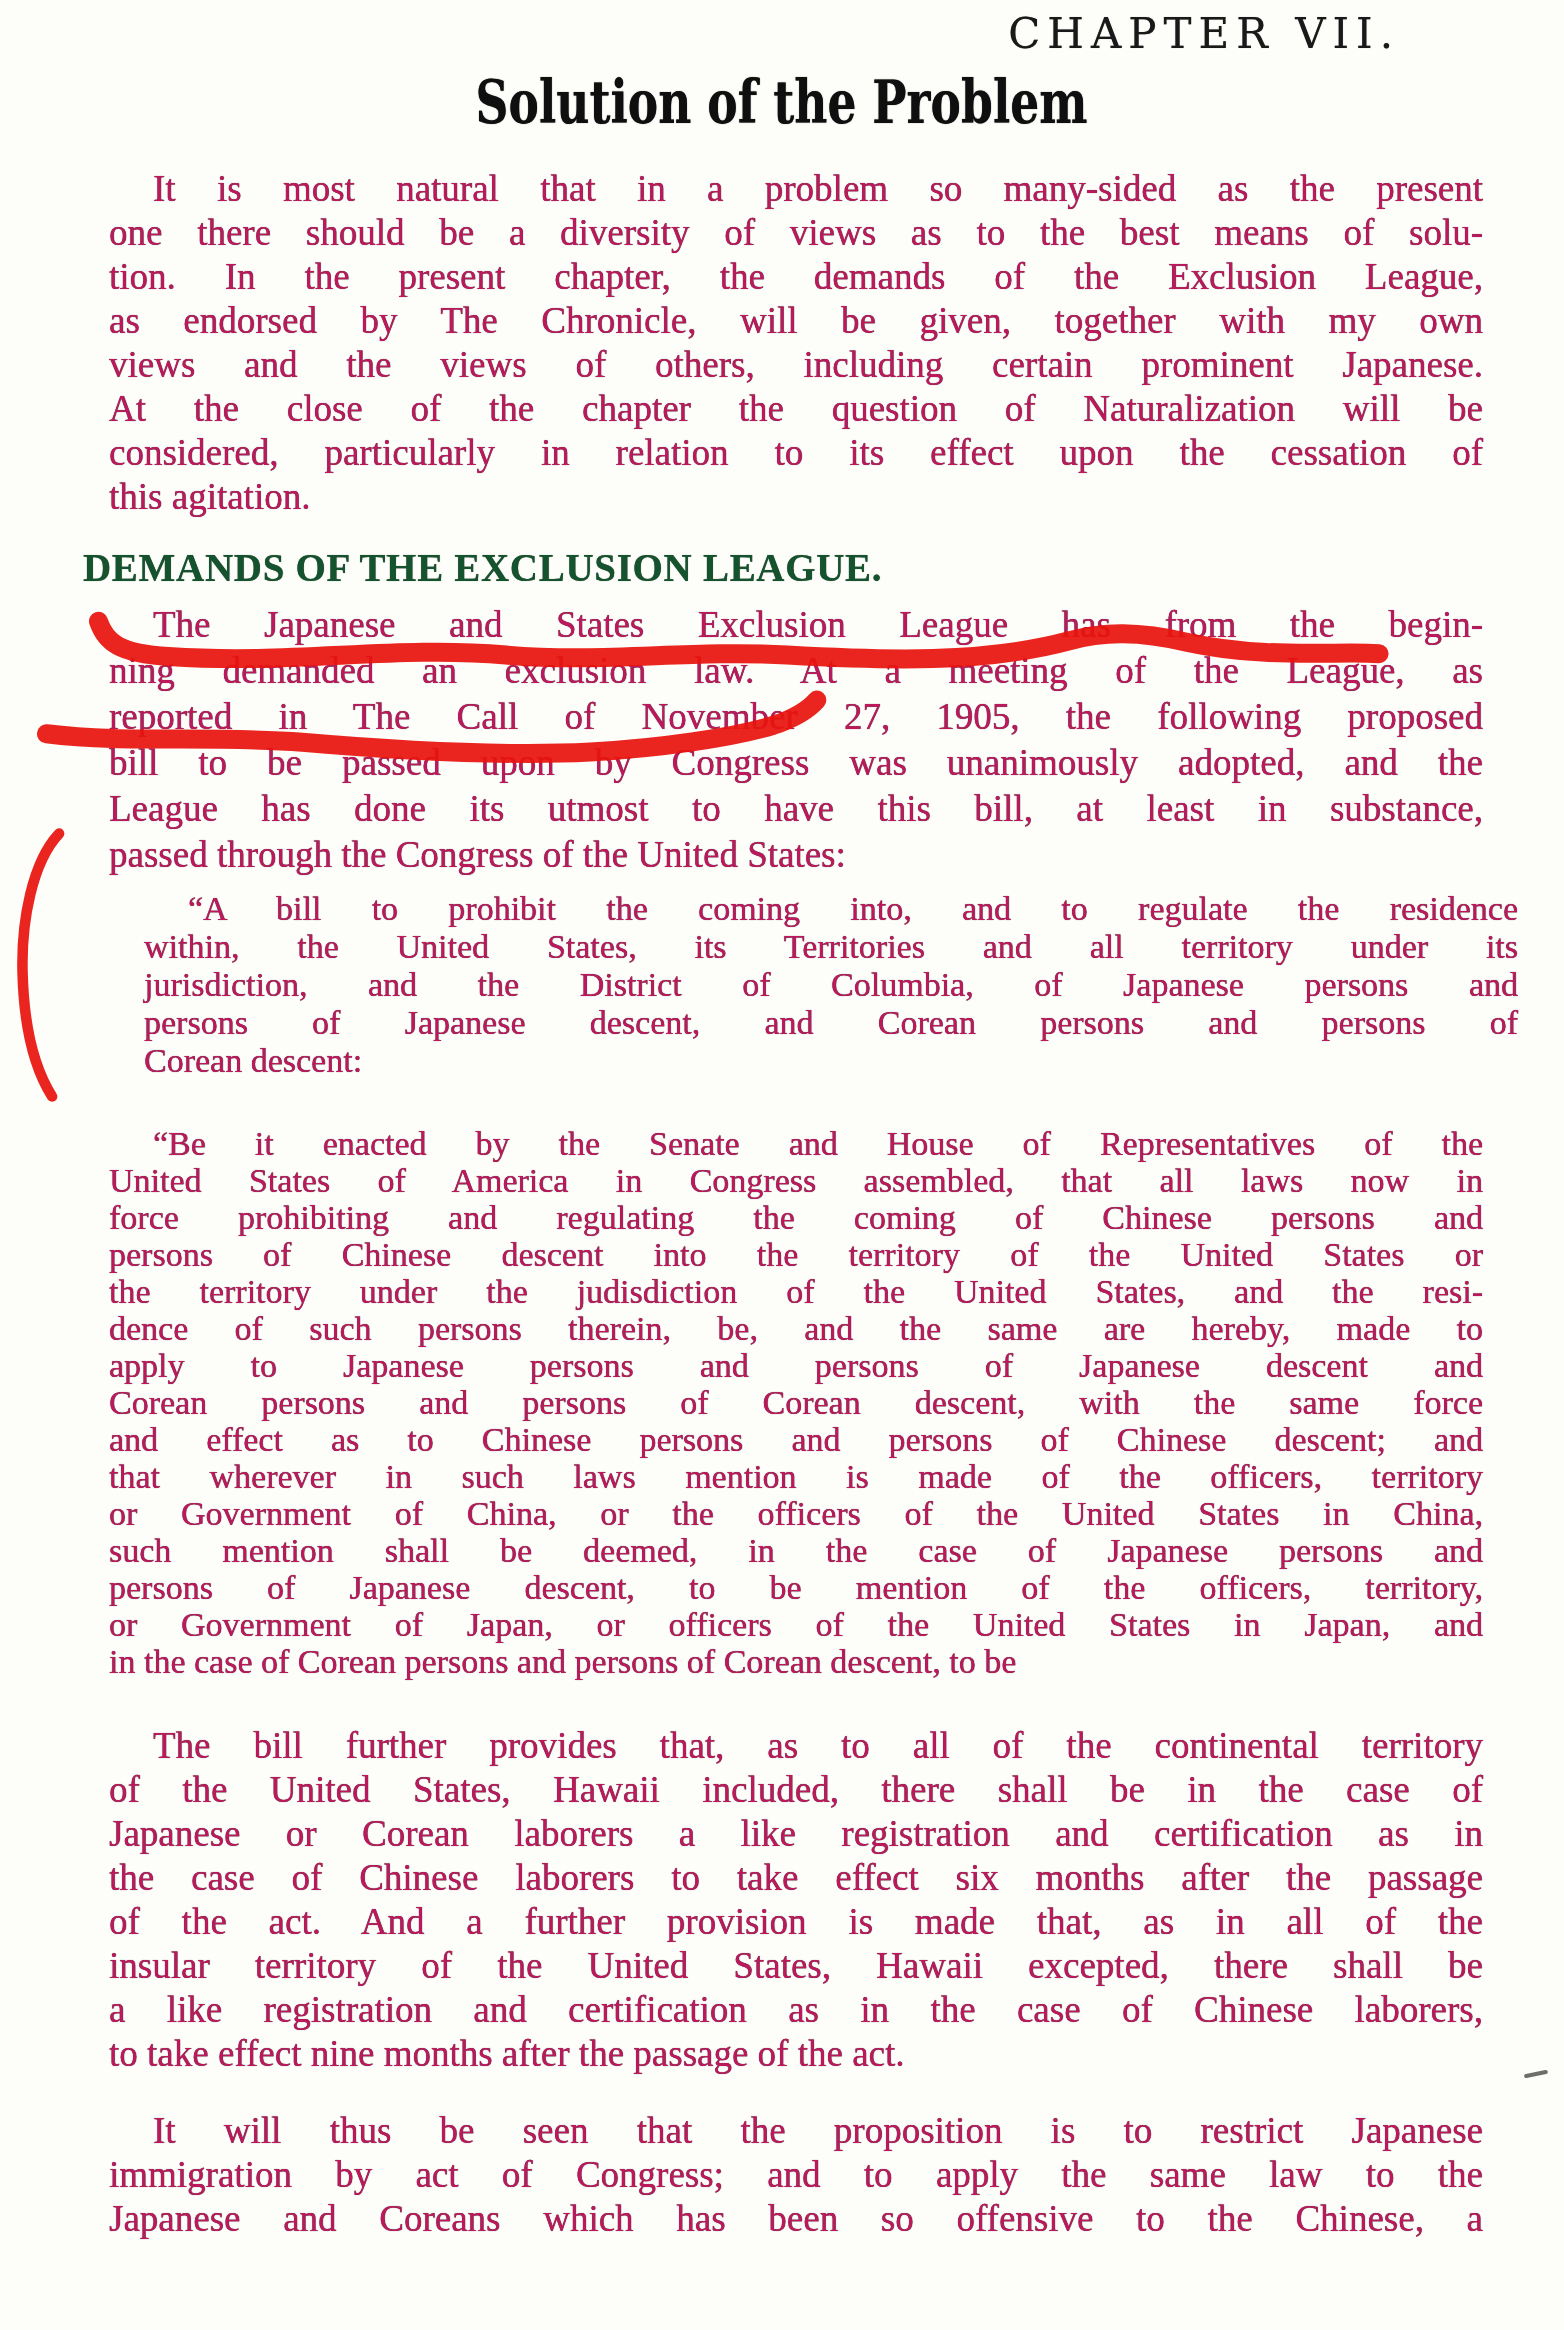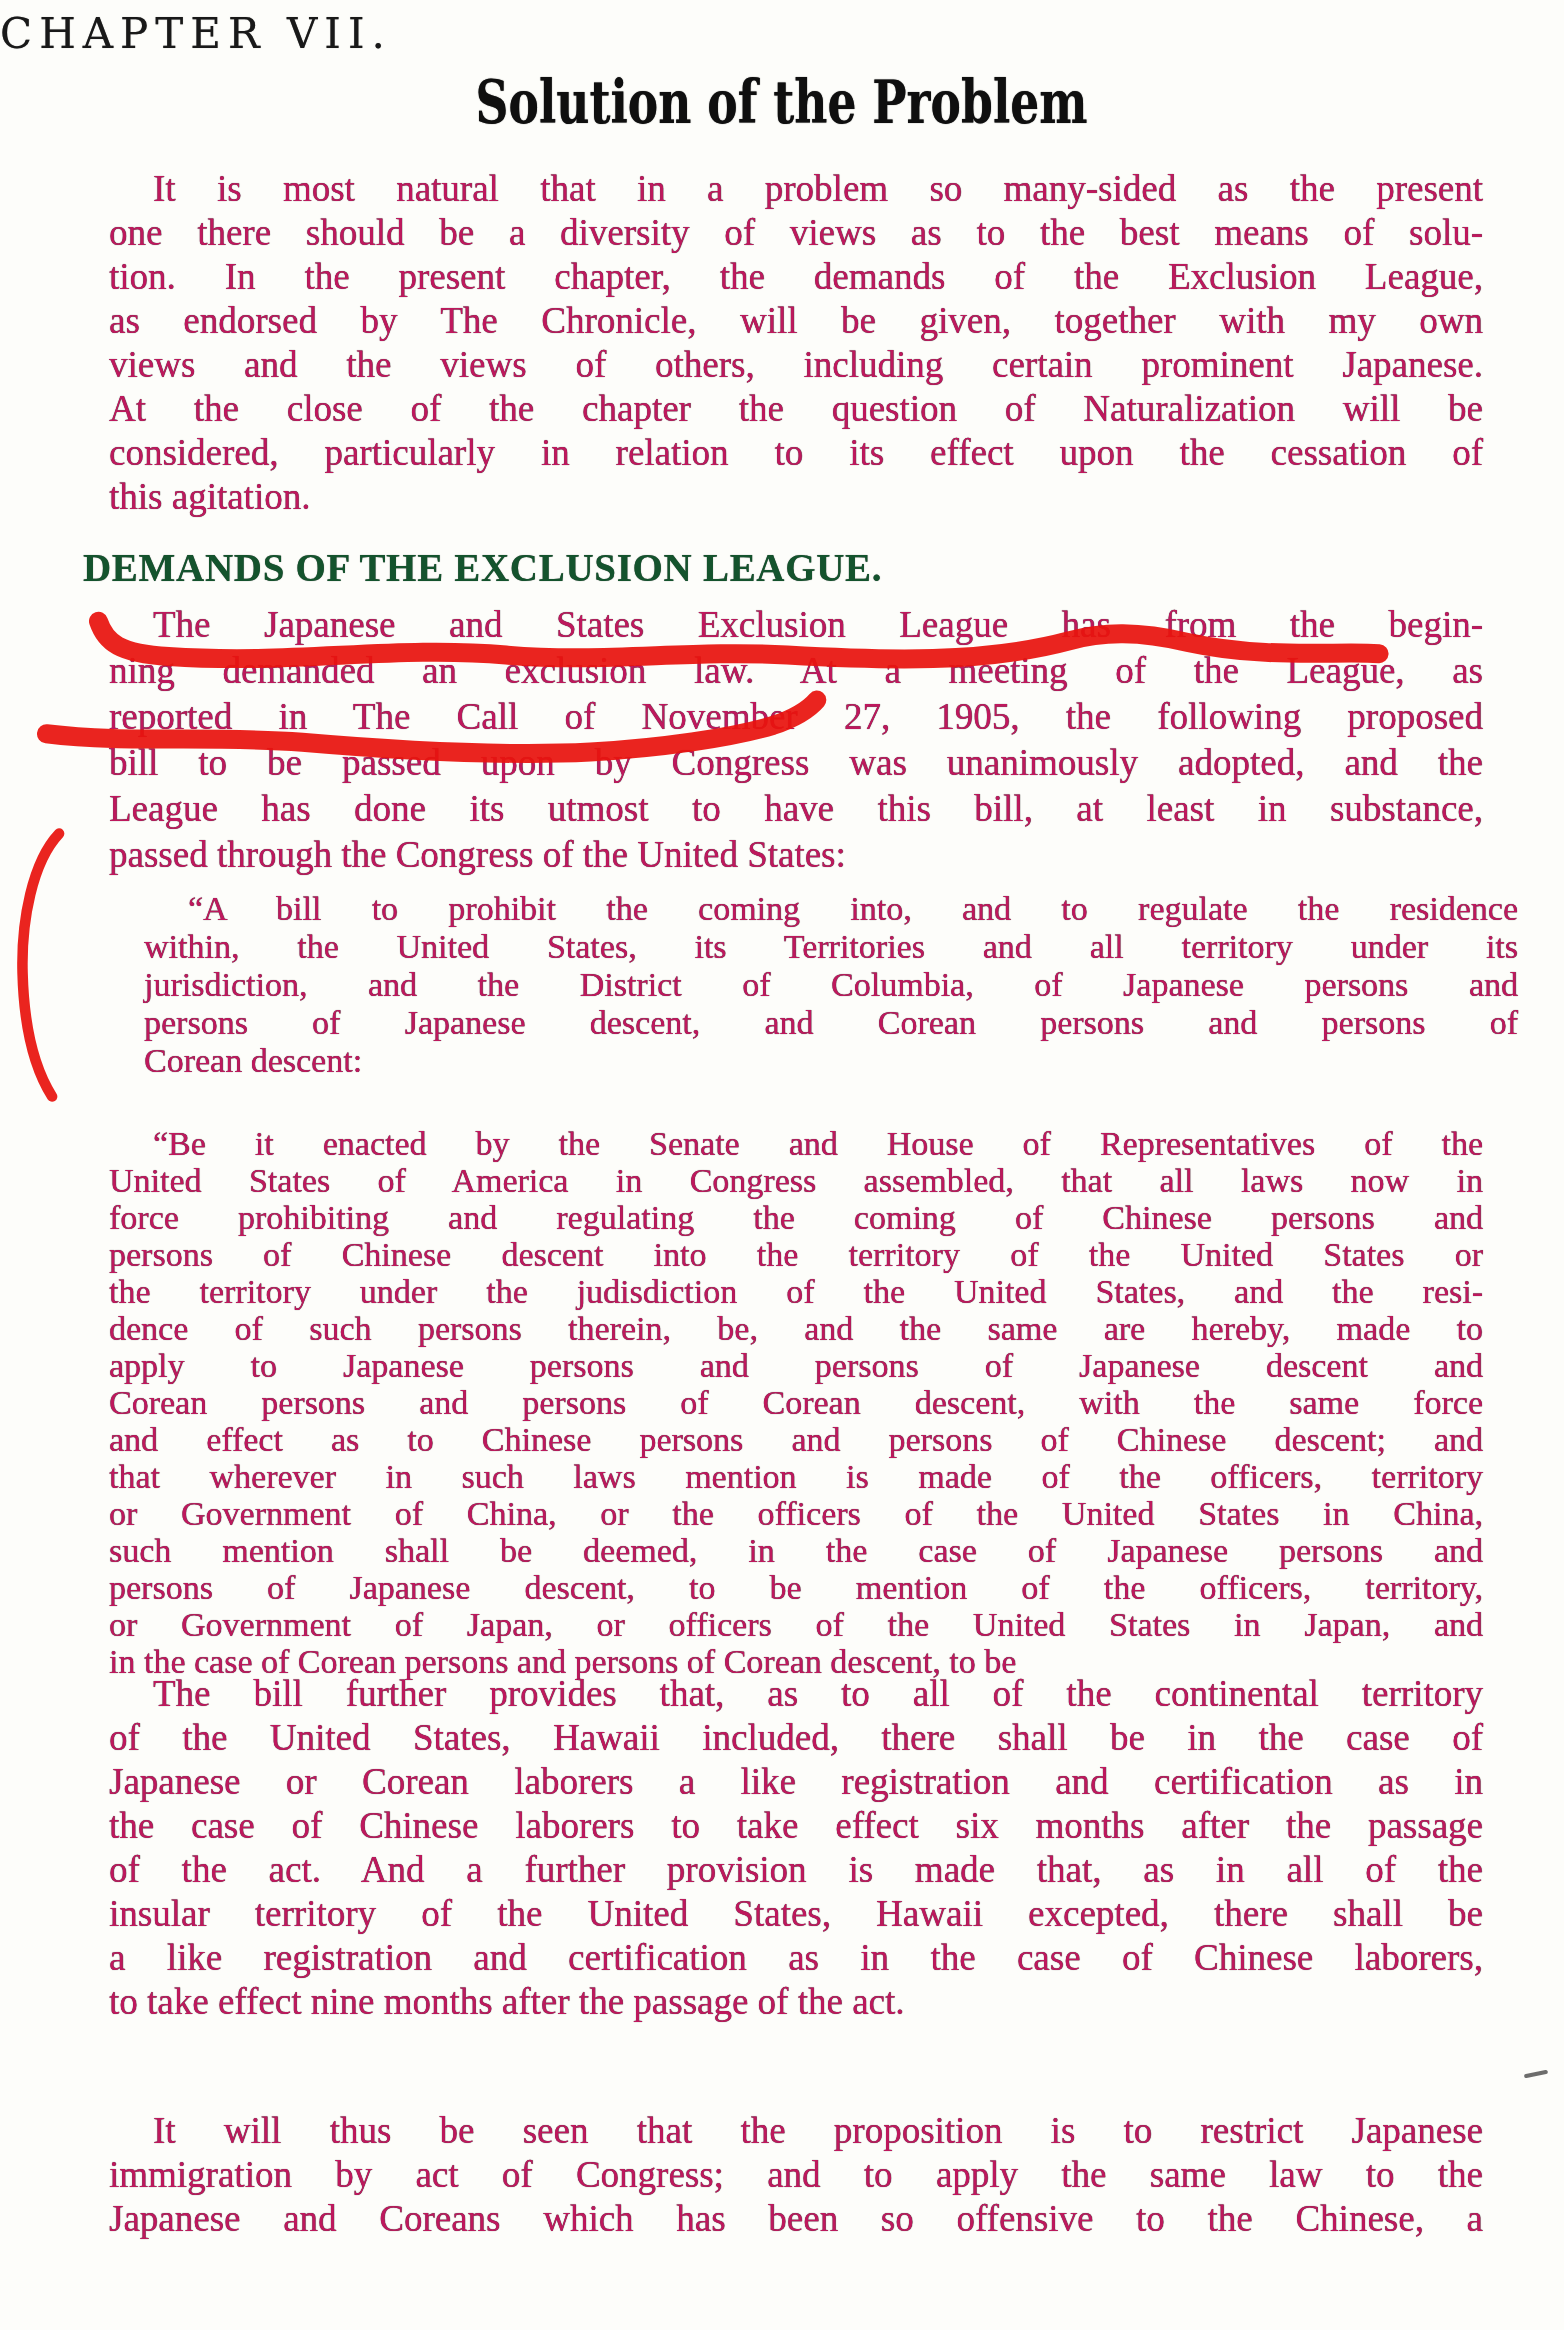--- a/index.html
+++ b/index.html
@@ -6,21 +6,21 @@
   .page{
     position:relative;
     width:1564px;height:2330px;
     background:#fdfdfa;
     overflow:hidden;
     font-family:"Liberation Serif", serif;
   }
   
   .chapter{
     position:absolute;top:12.7px;left:0;width:1400px;
-    text-align:left;
+    text-align:right;
     font-family:"DejaVu Serif", serif;
     font-weight:400;font-size:42px;line-height:1;
     letter-spacing:7px;color:#191919;
     text-shadow:0 0 0.7px rgba(0,0,0,.6);
   }
   .title{position:absolute;top:72px;left:0;width:1564px;text-align:center;}
   .title-inner{
     display:inline-block;
     font-family:"DejaVu Serif", serif;
     font-weight:700;font-size:60px;line-height:1;
@@ -39,21 +39,21 @@
   .block{
     position:absolute;left:109px;width:1374px;
     color:#be185d;
     text-shadow:0 0 0.8px rgba(10,10,10,.8), 0.4px 0.4px 0 rgba(10,10,10,.28);
   }
   .body-size{font-size:37px;line-height:44px;}
   #intro{top:167px;}
   #league{top:602px;font-size:37px;line-height:46px;}
   #preamble{top:890px;font-size:34px;line-height:38px;margin-left:35px;}
   #enactment{top:1125px;font-size:34px;line-height:37px;}
-  #further{top:1672px;}
+  #further{top:1724px;}
   #conclusion{top:2109px;}
   .tline{text-align:justify;text-align-last:justify;}
   .para .tline:first-child{text-indent:44px;}
   .para .tline:last-child{text-align-last:left;}
   .para.justify-all .tline:last-child{text-align-last:justify;}
   
   .anno-layer{position:absolute;left:0;top:0;width:1564px;height:2330px;pointer-events:none;}
   .anno-layer path{fill:none;stroke-linecap:round;stroke-linejoin:round;opacity:.93;}
   .margin-tick{
     position:absolute;left:1524px;top:2072px;width:24px;height:4.2px;

